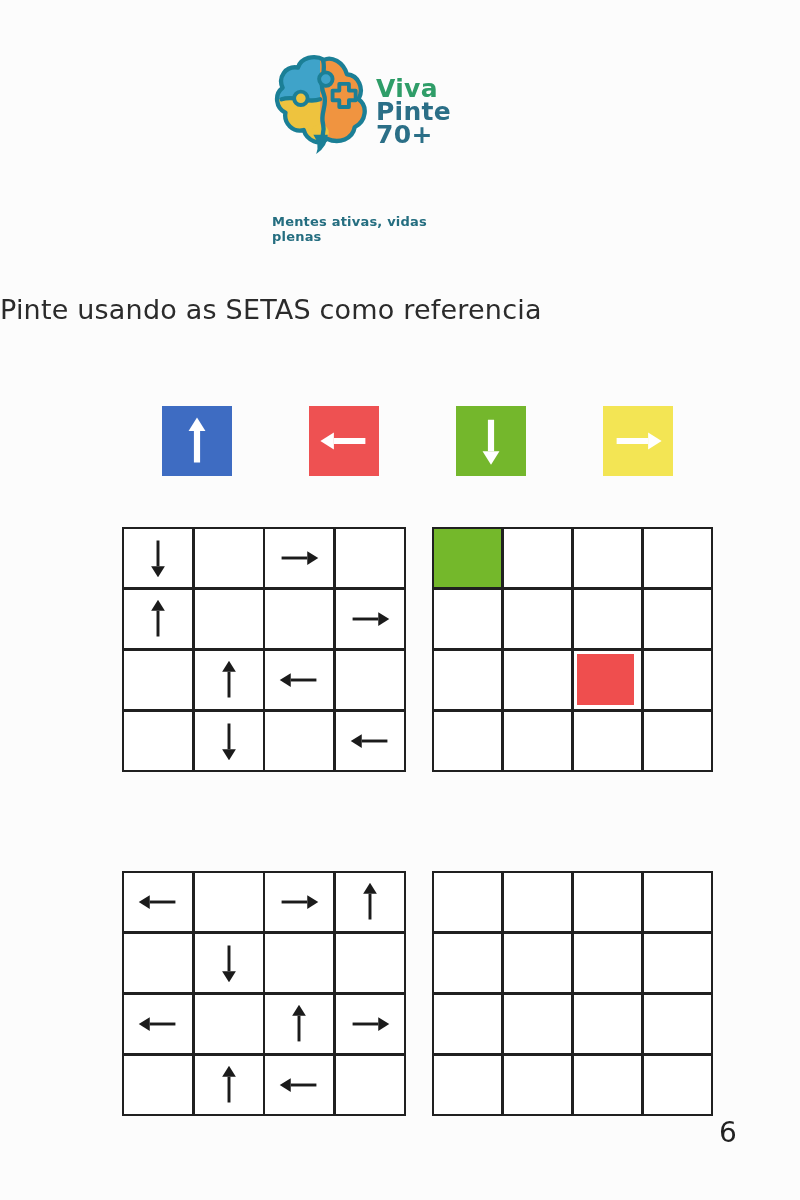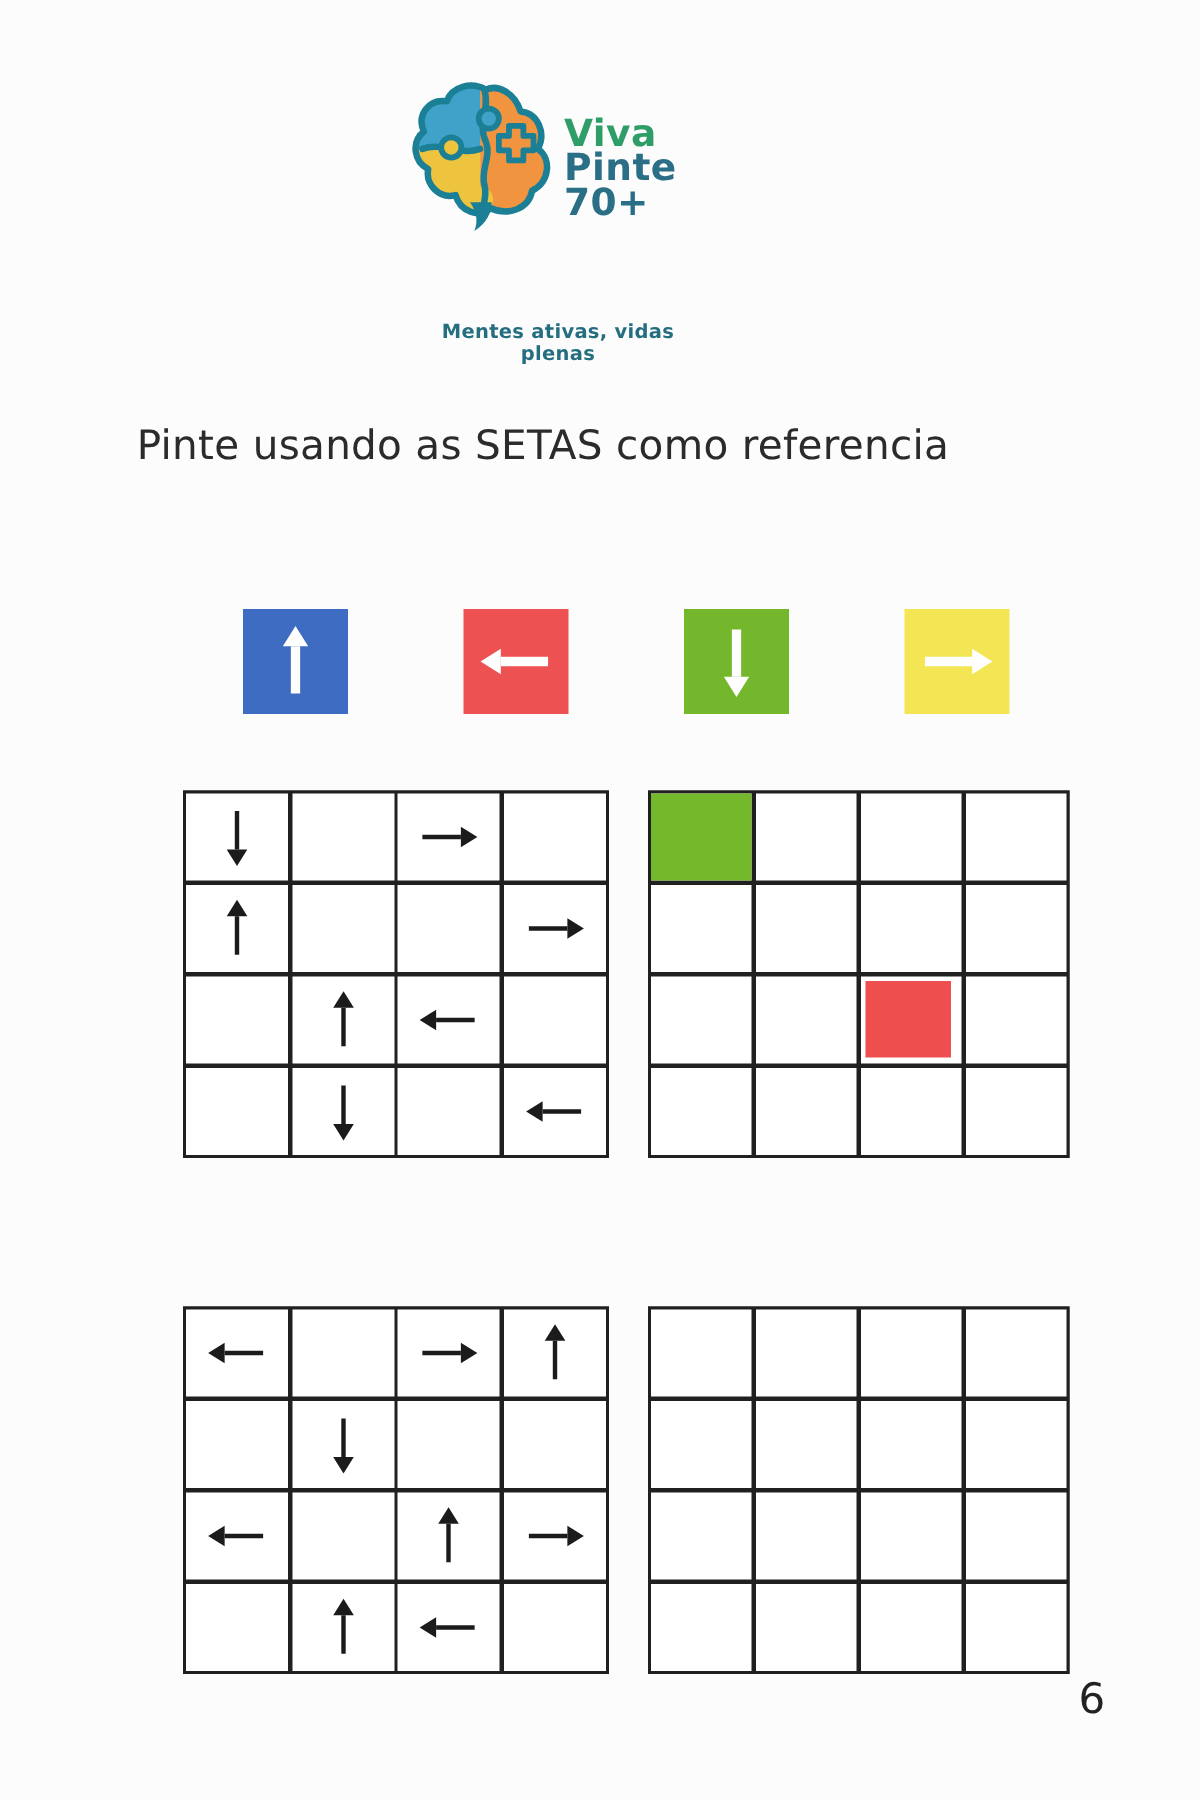--- a/index.html
+++ b/index.html
@@ -9,24 +9,24 @@
     font-family:"DejaVu Sans","Liberation Sans",sans-serif;
   }
   
   .logo{position:absolute;top:54px;left:272px;width:220px}
   .logo-row{display:flex;align-items:center}
   .brain{width:100px;height:104px;flex:0 0 auto}
   .logo-text{padding-top:10px;margin-left:4px;line-height:23px;font-weight:bold;letter-spacing:.3px}
   .logo-viva{font-size:25px;color:#2f9d68}
   .logo-mente{font-size:25px;color:#2b6f87}
   .logo-fifty{font-size:25px;color:#2b6f87}
-  .tagline{position:absolute;top:160px;left:0;width:200px;text-align:center;
+  .tagline{position:absolute;top:160px;left:0;width:200px;
     font-size:13px;font-weight:bold;color:#256e80;letter-spacing:.2px}
   
-  .instruction{position:absolute;top:276px;left:0;width:724px;text-align:center;
+  .instruction{position:absolute;top:288px;left:0;width:724px;
     font-size:27px;line-height:43px;color:#2b2b2b;letter-spacing:.2px}
   
   .legend{position:absolute;top:406px;left:162px;display:flex;gap:77px}
   .legend-square{width:70px;height:70px;display:flex;align-items:center;justify-content:center}
   
   .grids{position:absolute;top:527px;left:122px;display:grid;
     grid-template-columns:284px 281px;column-gap:26px;row-gap:99px}
   .grid{height:245px;display:grid;grid-template-columns:repeat(4,1fr);grid-template-rows:repeat(4,1fr);
     gap:2.5px;border:2.5px solid #202020;background:#202020;box-sizing:border-box}
   .cell{background:#fff;position:relative;display:flex;align-items:center;justify-content:center}

